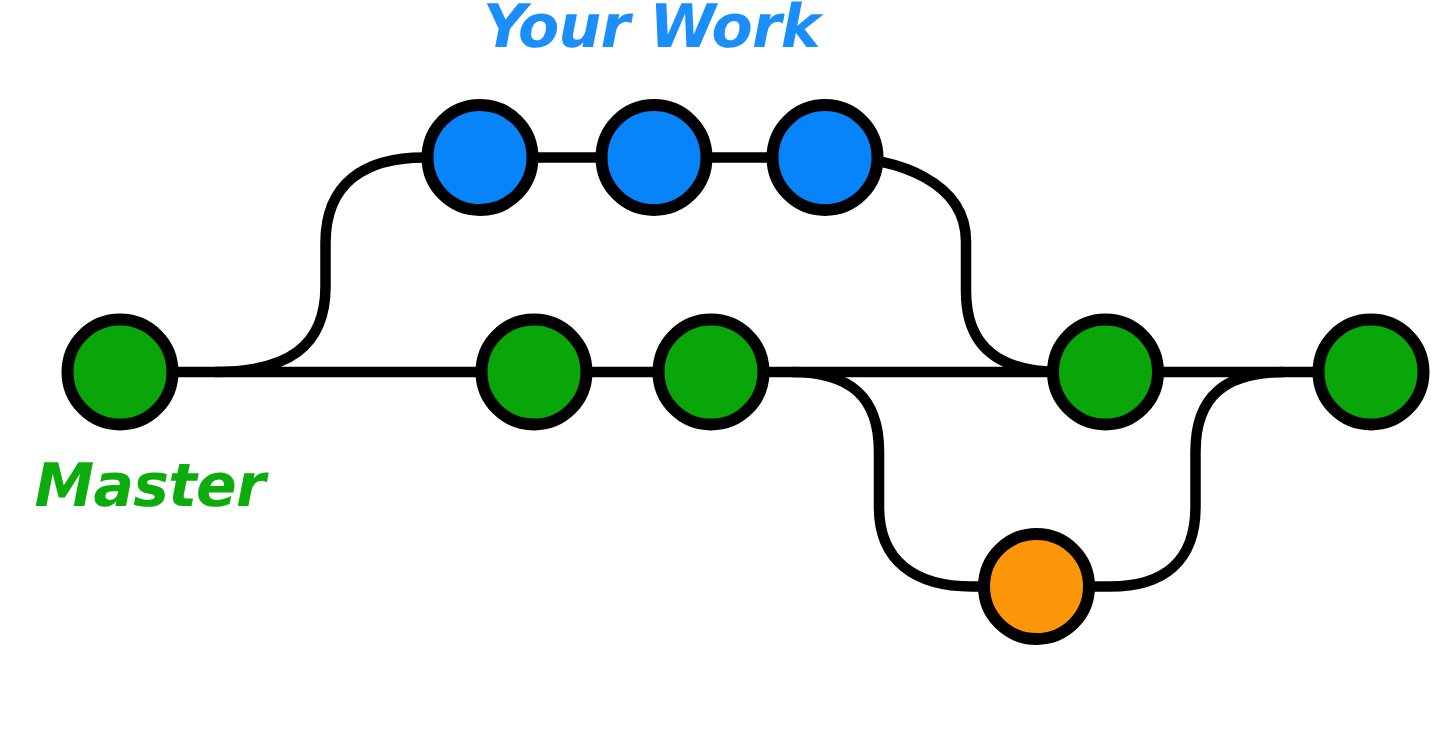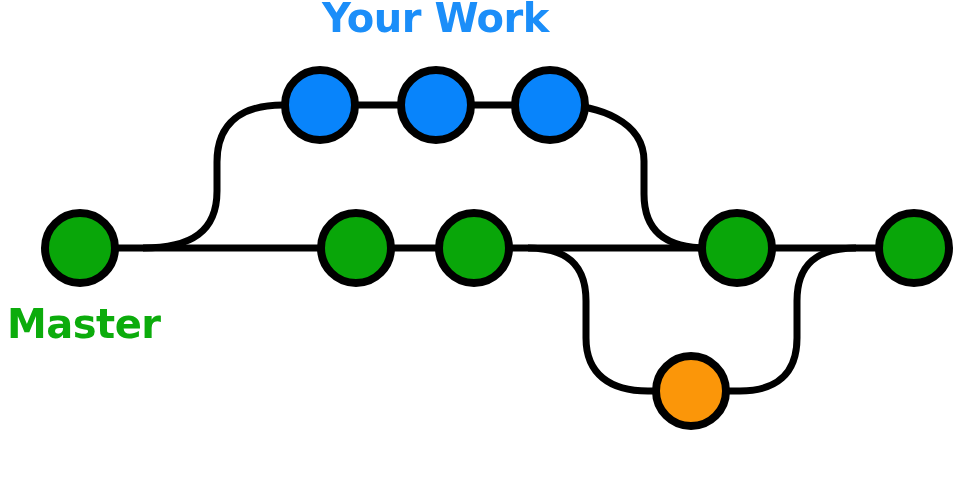--- a/index.html
+++ b/index.html
@@ -7,20 +7,21 @@
     padding: 0;
     background: var(--bg, #ffffff);
   }
   .stage {
     position: relative;
     width: 968px;
     height: 496px;
     overflow: hidden;
     background: var(--bg, #ffffff);
     font-family: "DejaVu Sans", "Liberation Sans", sans-serif;
+    font-style: italic;
   }
   .graph-svg {
     position: absolute;
     left: 0;
     top: 0;
     display: block;
   }
   .edge {
     fill: none;
     stroke: var(--line, #000000);
@@ -32,21 +33,21 @@
   }
   .label {
     position: absolute;
     font-weight: bold;
     font-size: 40px;
     line-height: 1;
     white-space: nowrap;
     letter-spacing: -0.5px;
   }
   .label-your-work   { left: 322px; top: -2px;  color: var(--c-your-work, #1b8ef9); }
-  .label-master      { left: 7px;  top: 304px; color: var(--c-master-label, #0cac0c); }
+  .label-master      { left: 23px;  top: 304px; color: var(--c-master-label, #0cac0c); }
   .label-someone     { left: 477px; top: 447px; color: var(--c-someone, #fb9609); }
 </style>
 </head>
 <body>
 
 <div class="stage">
 
   <svg class="graph-svg" width="968" height="496" viewBox="0 0 968 496">
 
     <path class="edge" d="M 143 248

